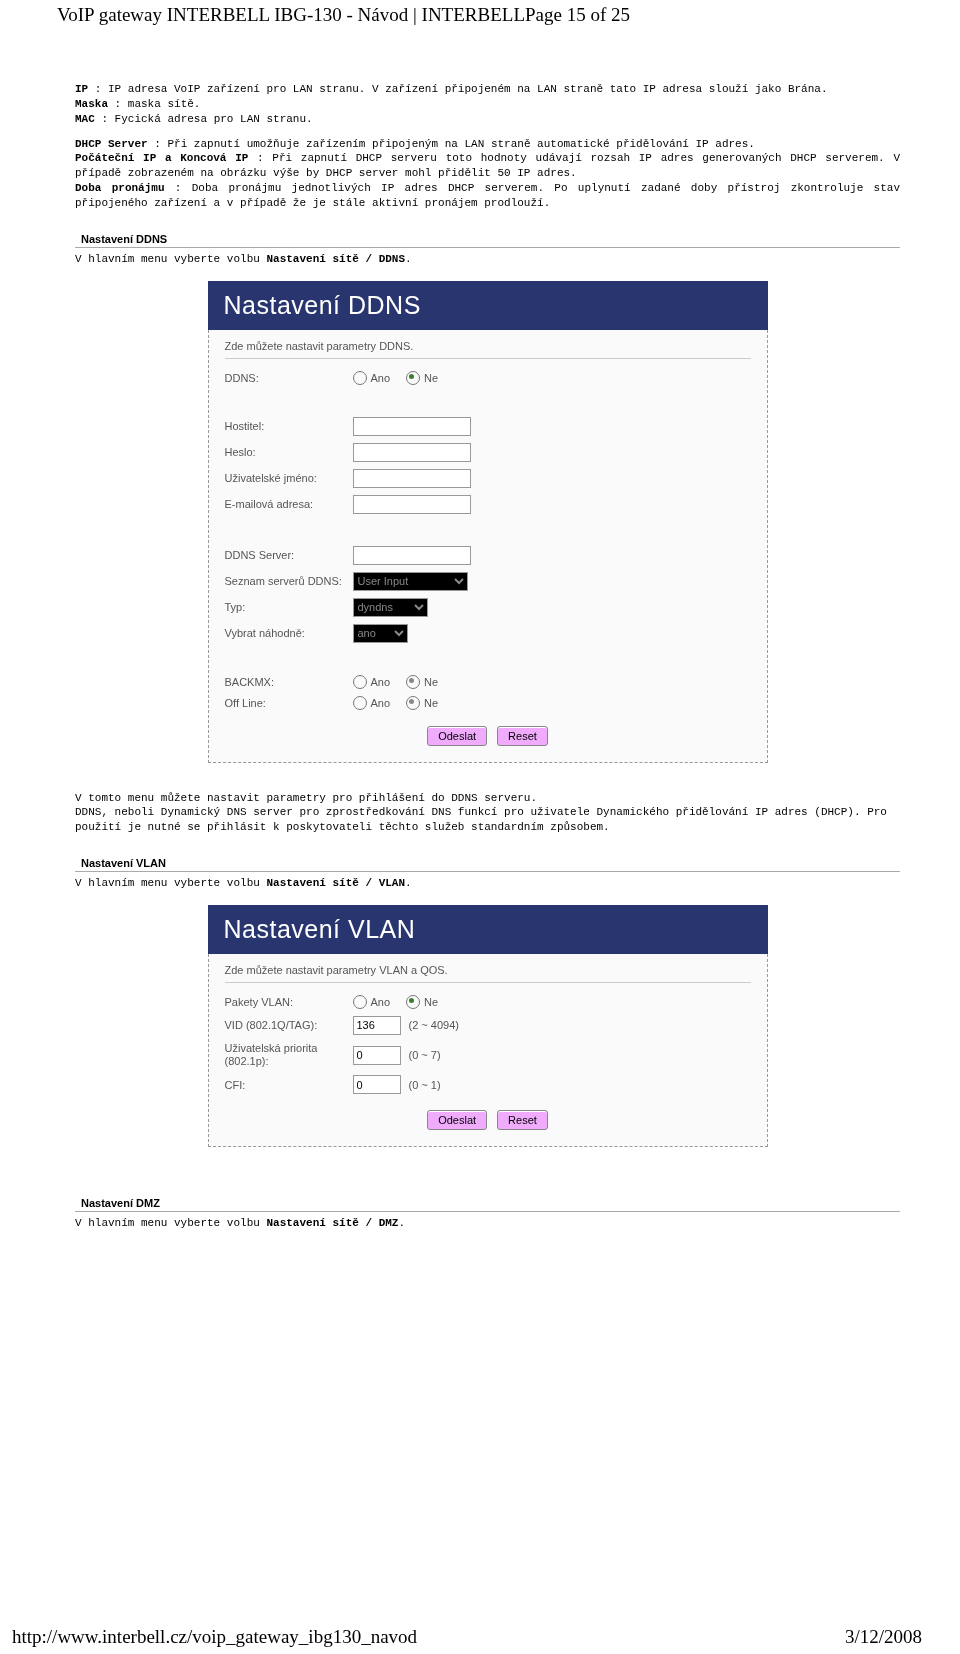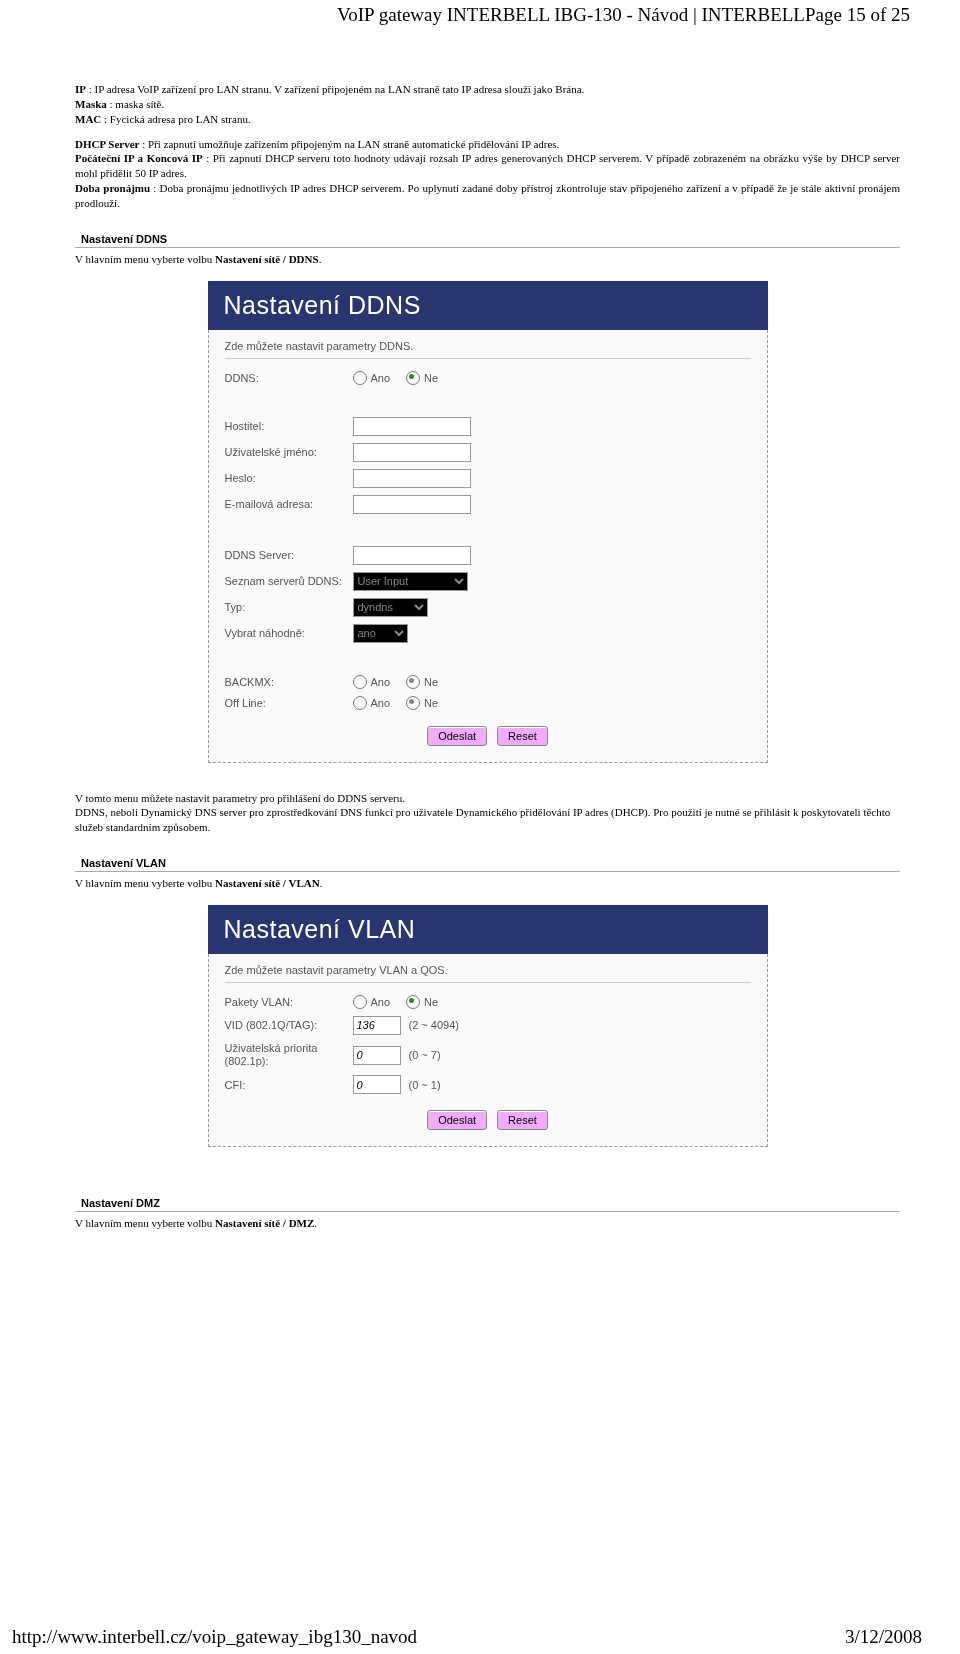--- a/index.html
+++ b/index.html
@@ -10,30 +10,30 @@
     background: #fff;
   }
   .page {
     width: 960px;
     min-height: 1654px;
     position: relative;
     box-sizing: border-box;
   }
   .header {
     display: flex;
-    justify-content: flex-end;
+    justify-content: flex-start;
     padding: 4px 50px 0 12px;
     font-size: 19px;
     margin-left: 45px;
   }
   .content {
     padding: 0 60px 0 75px;
   }
   .small {
-    font-family: Liberation Serif, serif;
+    font-family: Liberation Mono, monospace;
     font-size: 11px;
     line-height: 1.35;
   }
   .small p { margin: 0; }
   .just { text-align: justify; }
   .section-title {
     font-family: Verdana, Arial, sans-serif;
     font-size: 11px;
     font-weight: bold;
     color: #000;
@@ -77,21 +77,21 @@
     flex-shrink: 0;
   }
   input[type=text].txt {
     width: 110px;
     height: 17px;
     border: 1px solid #999;
     font-size: 11px;
     padding: 0 3px;
     background: #fff;
   }
-  input[type=text].txt.narrow { width: 40px; font-style: italic; }
+  input[type=text].txt.narrow { width: 40px; }
   select.sel {
     height: 19px;
     border: 1px solid #999;
     font-size: 11px;
     background: #000000;
     color: #888;
   }
   .radio-group { display: flex; align-items: center; gap: 4px; }
   .radio-group label { margin-right: 12px; }
   .radio {
@@ -189,25 +189,25 @@
               <label>Ne</label>
           </div>
         </div>
 
         <div class="spacer-m"></div>
         <div class="form-row">
             <label class="fl">Hostitel:</label>
             <input type="text" class="txt" style="">
           </div>
         <div class="form-row">
+            <label class="fl">Heslo:</label>
+            <input type="text" class="txt" style="">
+          </div>
+        <div class="form-row">
             <label class="fl">Uživatelské jméno:</label>
-            <input type="text" class="txt" style="">
-          </div>
-        <div class="form-row">
-            <label class="fl">Heslo:</label>
             <input type="text" class="txt" style="">
           </div>
         <div class="form-row">
             <label class="fl">E-mailová adresa:</label>
             <input type="text" class="txt" style="">
           </div>
 
         <div class="spacer-m"></div>
         <div class="form-row">
             <label class="fl">DDNS Server:</label>

